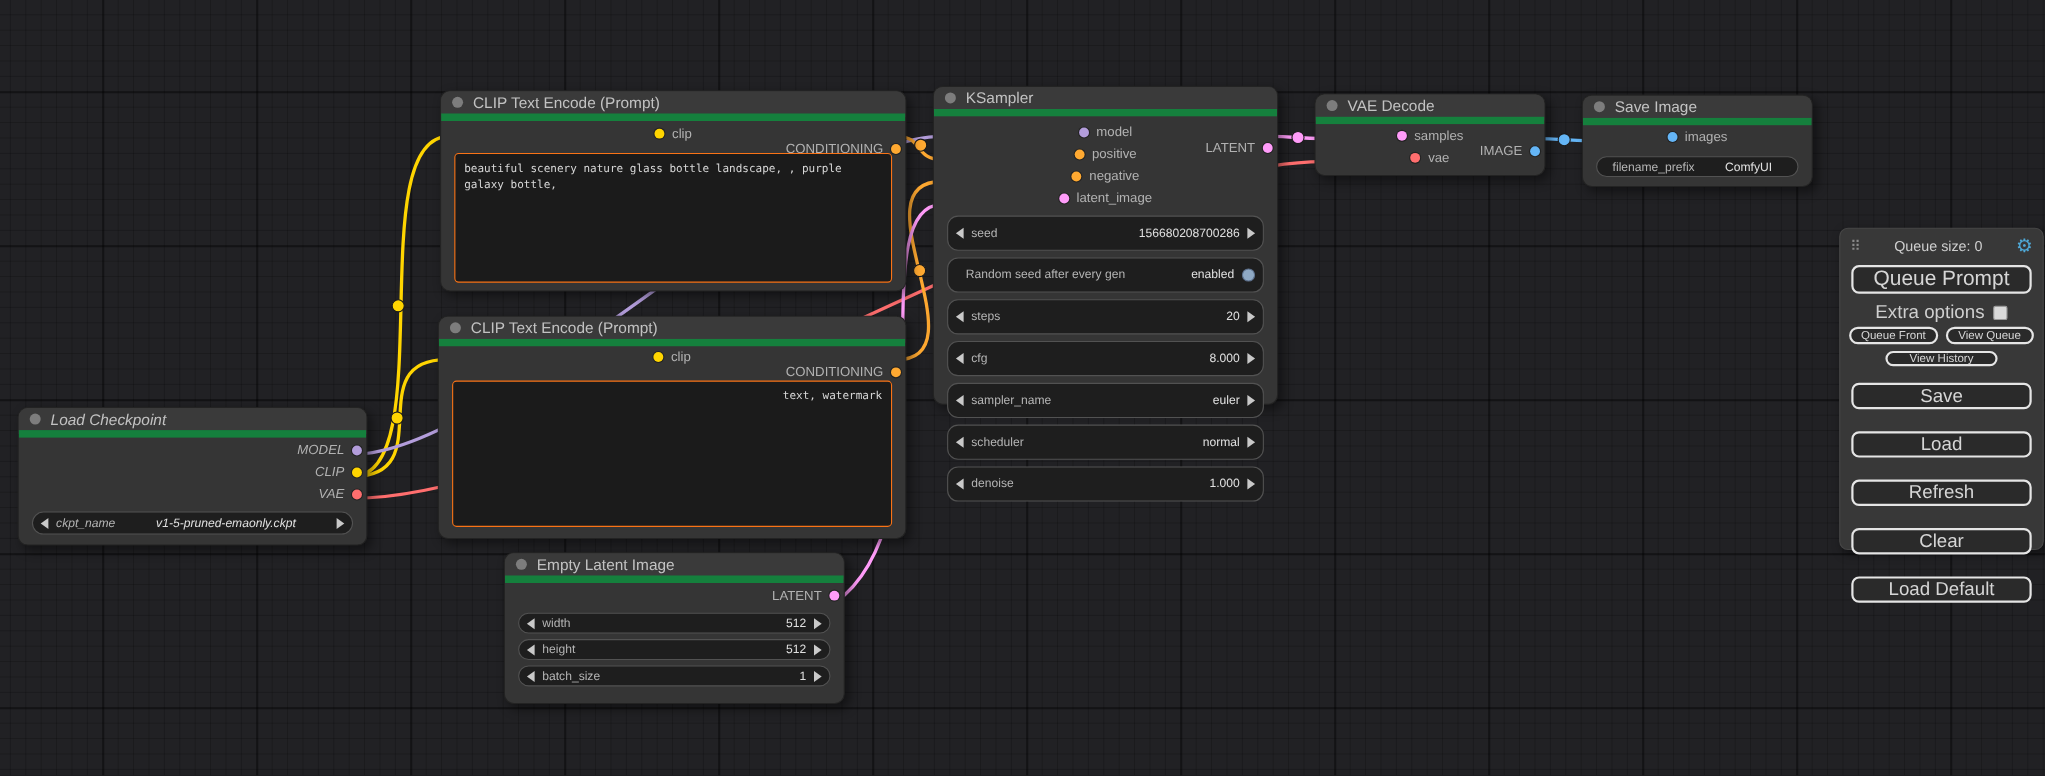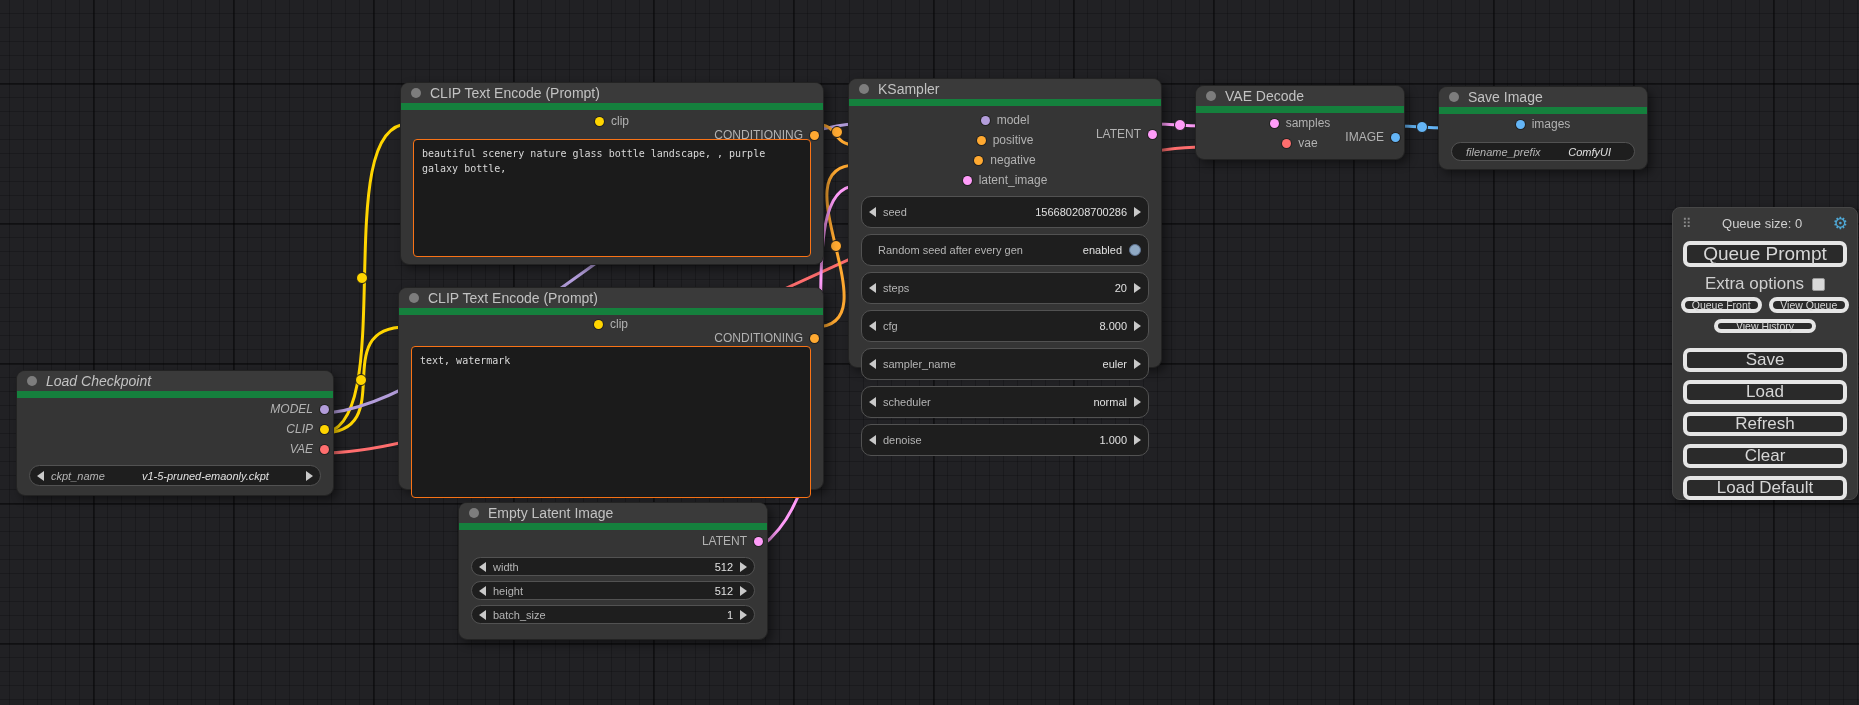--- a/index.html
+++ b/index.html
@@ -64,21 +64,21 @@
     font:10px/1.5 "DejaVu Sans Mono", monospace; color:#d8d8d8;
     white-space:pre-wrap; word-break:break-word; }
 
   
   #node-load-checkpoint { left:16px; top:370px; width:318px; height:126px;font-style:italic; }
   #node-load-checkpoint .widget { margin-top:3px; height:21px; border-radius:12px; }
   #node-clip-pos  { left:400px; top:82px;  width:424px; height:183px; }
   #node-clip-pos .prompt-box { top:56px; height:118px; }
   #node-clip-neg  { left:398px; top:287px; width:426px; height:203px; }
   #node-clip-neg .slots { padding-top:2px; }
-  #node-clip-neg .prompt-box { top:58px; height:152px; }
+  #node-clip-neg .prompt-box { top:58px; height:133px;text-align:right; }
   #node-ksampler  { left:848px; top:78px;  width:314px; height:290px; }
   #node-ksampler .slots { padding-top:7px; }
   #node-ksampler .widgets { margin-top:3px; }
   #node-ksampler .widget { height:32px; margin-bottom:6px; }
   #node-empty-latent { left:458px; top:502px; width:310px; height:138px; }
   #node-empty-latent .widgets { margin-top:3px; }
   #node-empty-latent .widget { height:19px; margin-bottom:5px; border-radius:11px; }
   #node-vae-decode { left:1195px; top:85px; width:210px; height:75px; }
   #node-vae-decode .slots { padding-top:3px; }
   #node-save-image { left:1438px; top:86px; width:210px; height:84px; }
@@ -87,32 +87,32 @@
 
   
   #queue-panel { position:absolute; z-index:3; left:1672px; top:207px;
     width:186px; height:293px; background:#383838; border:1px solid #474747;
     border-radius:8px; box-shadow:3px 3px 9px rgba(0,0,0,0.5); }
   .qp-header { display:flex; align-items:center; height:30px; padding:0 9px; }
   .drag-handle { color:#8a8a8a; font-size:13px; line-height:1; }
   .qp-title { flex:1; text-align:center; color:#cfcfcf; font-size:13px; }
   .gear { color:#4FA8D6; font-size:17px; line-height:1; }
   .qbtn { display:flex; align-items:center; justify-content:center;
-    background:#2a2a2a; border:4px solid #e5e5e5; border-radius:7px;
+    background:#2a2a2a; border:2px solid #e5e5e5; border-radius:7px;
     color:#d6d6d6; cursor:default; }
   #btn-queue-prompt { margin:3px 10px 0 10px; height:26px; font-size:19px; }
   .extra-row { display:flex; align-items:center; justify-content:center;
     gap:8px; margin-top:9px; height:16px; color:#cfcfcf; font-size:17px; }
   .checkbox { width:13px; height:13px; background:#d9d9d9; border:1px solid #9a9a9a;
     border-radius:2px; }
   .small-row { display:flex; gap:7px; margin:5px 8px 0 8px; }
   .qbtn.small { flex:1; height:16px; font-size:10.5px; border-radius:9px; }
   .qbtn.history { width:102px; height:14px; font-size:10.5px; border-radius:8px;
     margin:6px auto 0 auto; }
-  .big-list { margin-top:15px; display:flex; flex-direction:column; gap:8px;
+  .big-list { margin-top:15px; display:flex; flex-direction:column; gap:20px;
     padding:0 10px; }
   .qbtn.big { height:24px; font-size:17px; }
 </style>
 </head>
 <body>
 
 <div id="stage">
   <div id="canvas"></div>
 
   <svg id="wires" width="1859" height="705" viewBox="0 0 1859 705">
@@ -360,21 +360,21 @@
       <span class="n-title">Save Image</span>
     </div>
     <div class="slots">
       <div class="srow">
         <div class="in-part">
           <span class="dot c-image"></span>
           <span class="s-label">images</span>
         </div>
       </div>
     </div>
-    <div class="widget" style="padding-left:14px;font-style:italic;">
+    <div class="widget" style="padding-left:14px;">
       <span class="w-label">filename_prefix</span>
       <span class="w-value" style="margin-right:16px;">ComfyUI</span>
     </div>
   </div>
 
   <div id="queue-panel">
     <div class="qp-header">
       <span class="drag-handle">⠿</span>
       <span class="qp-title">Queue size: 0</span>
       <span class="gear">⚙</span>

